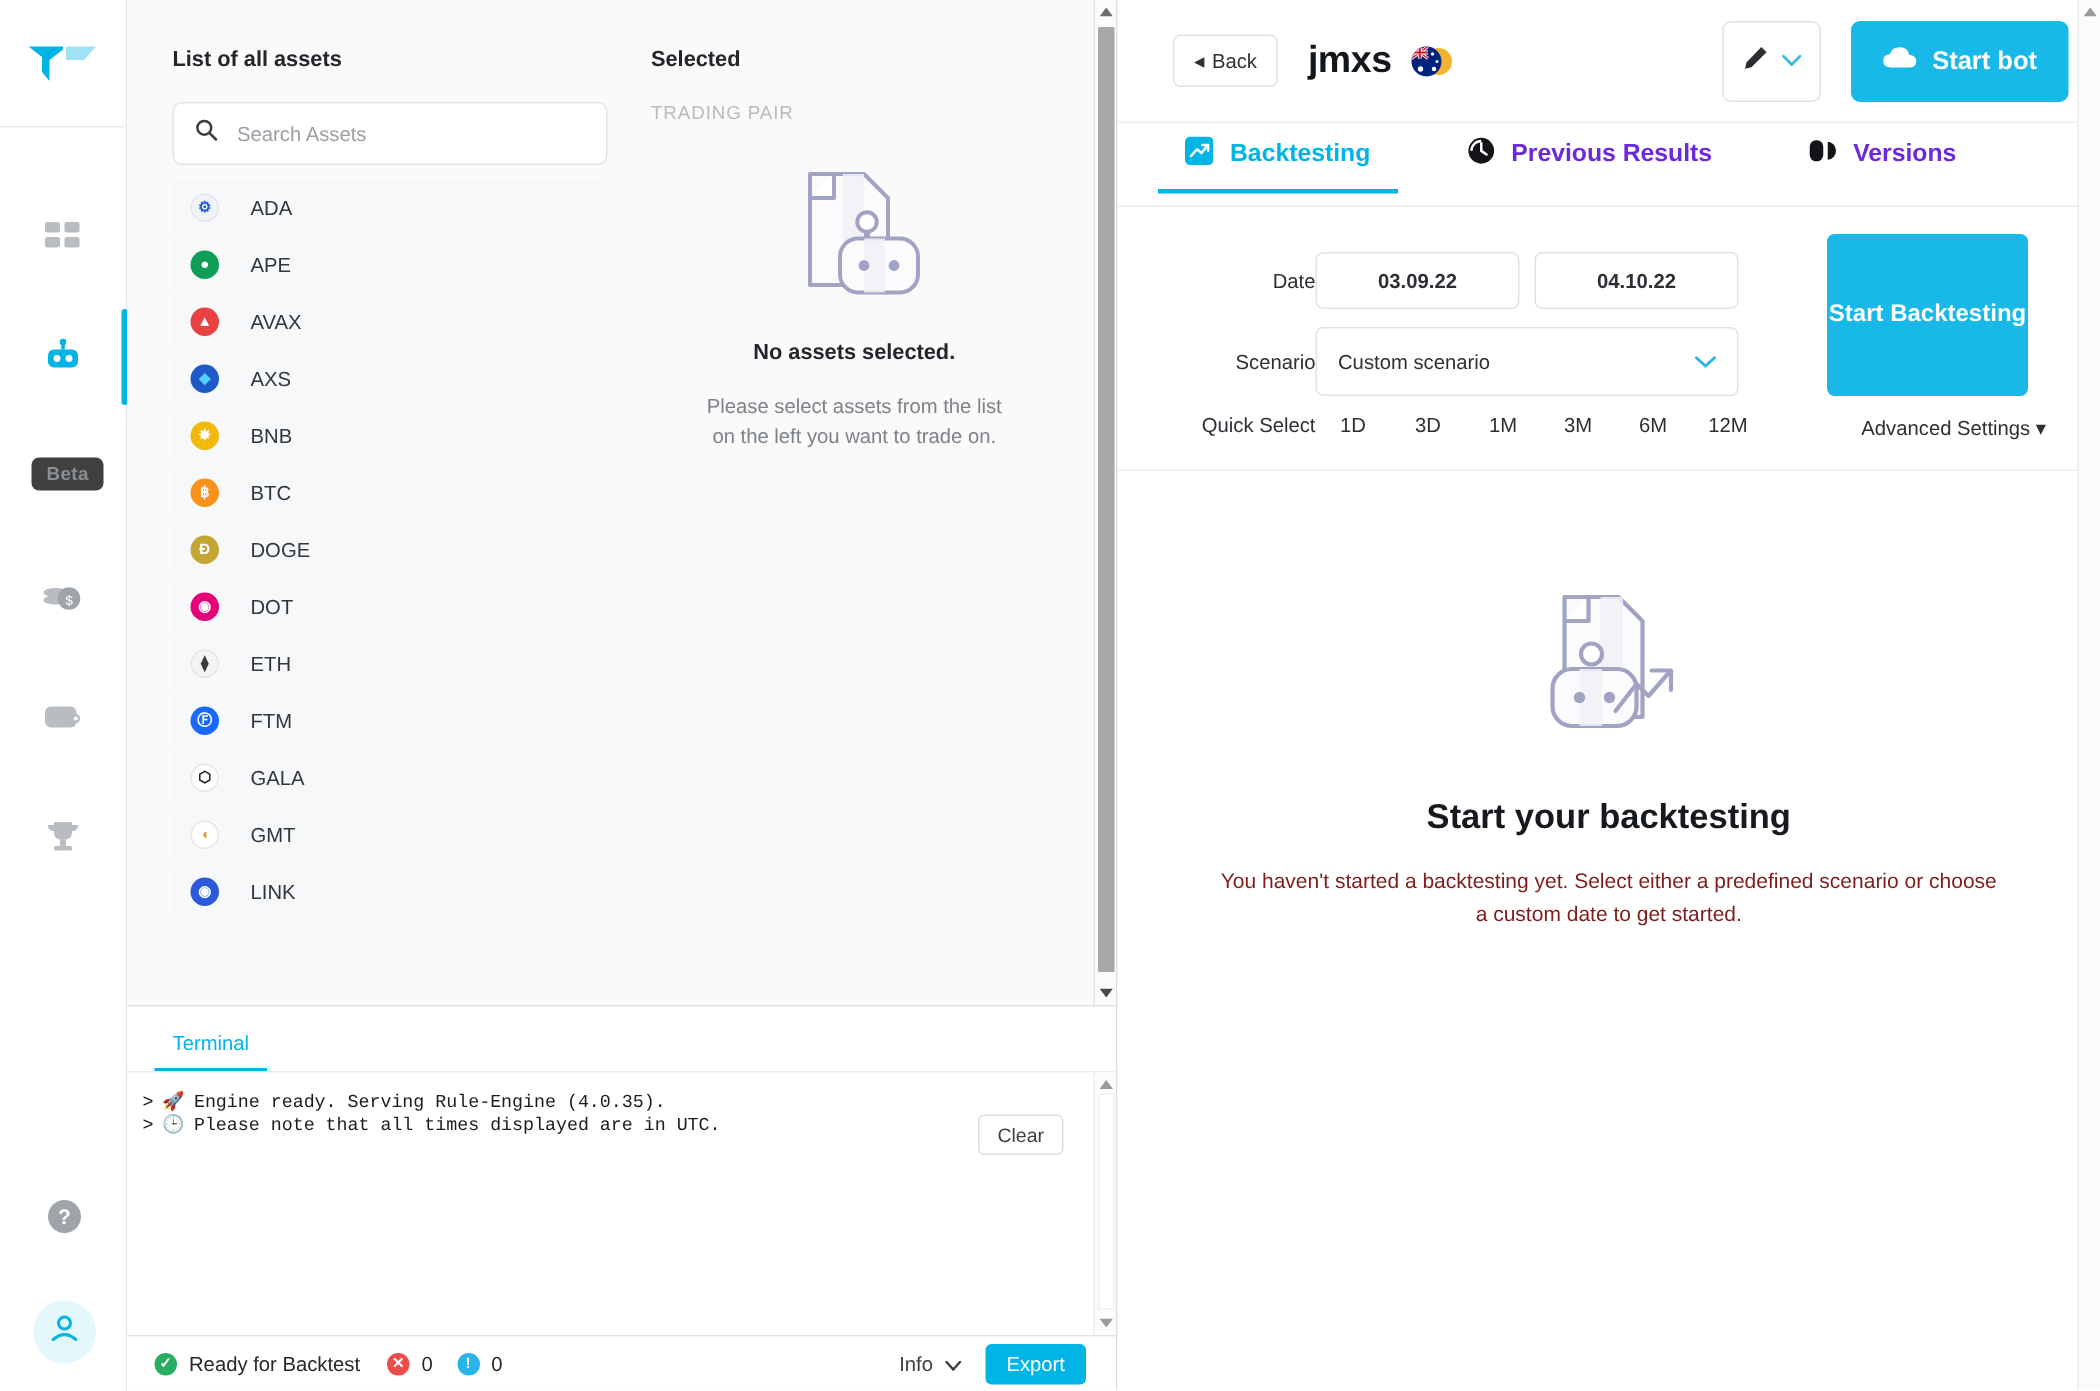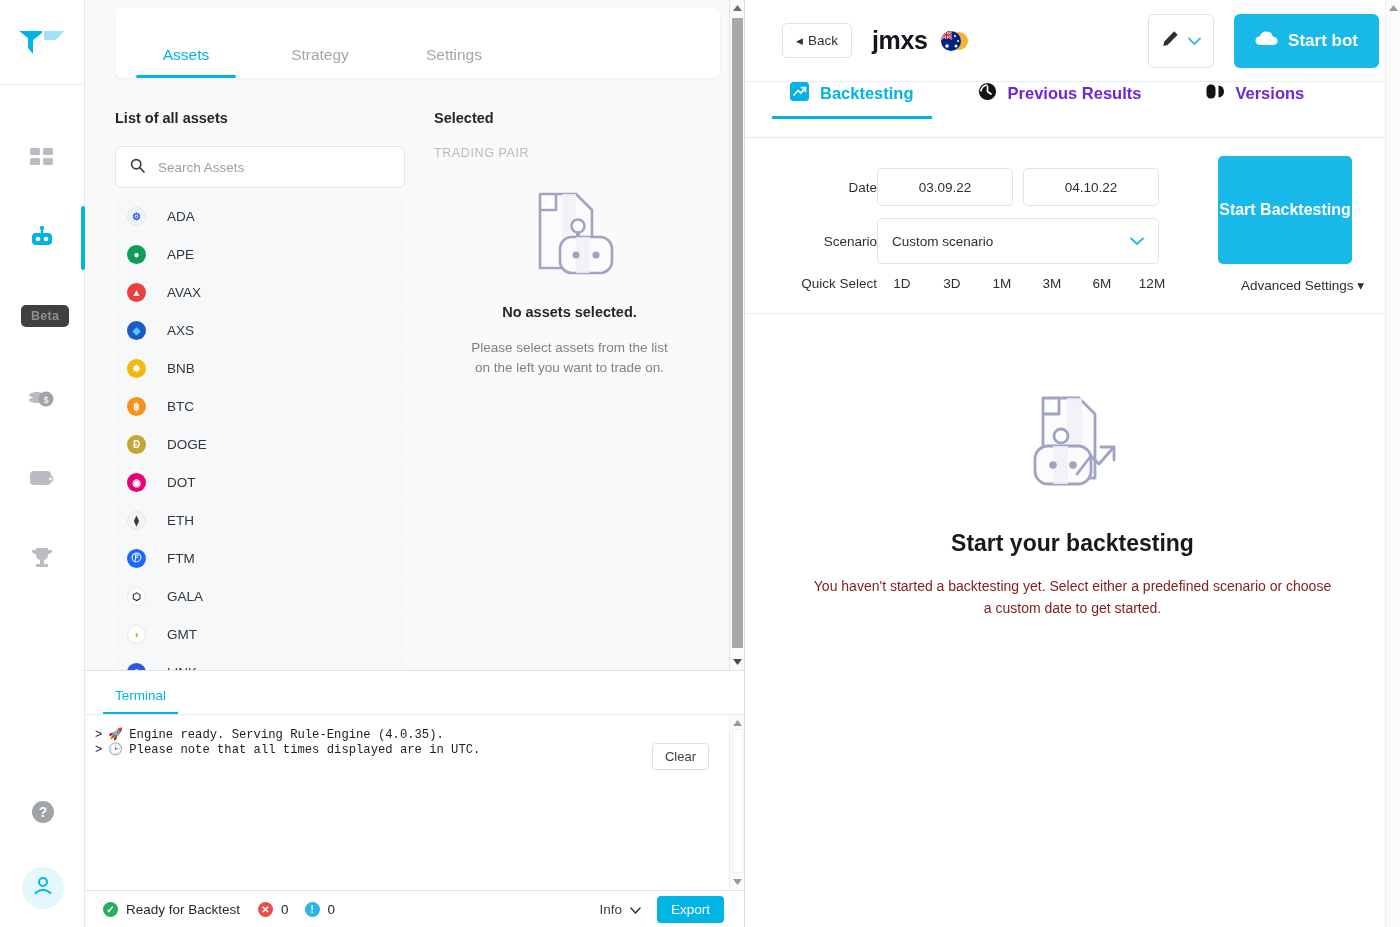--- a/index.html
+++ b/index.html
@@ -167,31 +167,31 @@
   .edit-btn {
     width: 66px; height: 54px; border:1px solid #e0e2e4; background:#fff; border-radius:6px;
     display:flex; align-items:center; justify-content:center; gap:9px; cursor:pointer;
   }
   .start-bot {
     margin-left: 20px; background:#18b9e8; border:none; border-radius:6px;
     height: 54px; padding: 0 21px; color:#fff; font-size:17px; font-weight:bold;
     display:flex; align-items:center; gap:10px; cursor:pointer; font-family:inherit;
   }
 
-  .rtabs { height: 56px; display:flex; align-items:flex-start; padding-left: 27px; border-bottom: 1px solid #e9eaec; }
+  .rtabs { height: 56px; display:flex; align-items:center; padding-left: 27px; border-bottom: 1px solid #e9eaec; }
   .rtab { display:flex; align-items:center; gap: 11px; padding: 0 18px 14px 18px; margin-right: 28px; cursor:pointer; position: relative; font-size: 16.5px; color:#6d28d9; font-weight: bold; }
   .rtab.active { color:#00b4e6; }
   .rtab.active::after { content:""; position:absolute; left:0; right:0; bottom:0; height:3px; background:#00b4e6; }
 
   .form { padding: 30px 36px 0 27px; border-bottom: 1px solid #ebecee; }
   .frow { display:flex; align-items:center; margin-bottom: 12px; }
   .flabel { width: 105px; font-size: 13.5px; color: #2c3035; flex: 0 0 105px; text-align: right; }
   .date-in {
     width: 136px; height: 38px; border:1px solid #e1e3e5; border-radius:5px; background:#fff;
-    font-size: 13.5px; color: #2c3035; text-align:center; font-family:inherit; outline:none;
+    font-size: 13.5px; color: #2c3035; text-align:center; font-family:inherit; outline:none;font-weight:bold;
   }
   .date-in + .date-in { margin-left: 10px; }
   .select {
     width: 282px; height: 46px; border: 1px solid #e1e3e5; border-radius: 5px;
     display:flex; align-items:center; padding: 0 14px; font-size: 13.5px; color:#2c3035;
     cursor: pointer; background:#fff;
   }
   .select .sv { flex: 1; }
   .quick { display:flex; align-items:center; }
   .quick .q {
@@ -304,25 +304,20 @@
             </svg>
         </span>
       </div>
     </div>
   </div>
 
   <div class="mid">
 
     <div class="mid-scrollarea">
 
-      <div class="tabcard">
-        <div class="tab active">Assets</div>
-        <div class="tab">Strategy</div>
-        <div class="tab">Settings</div>
-      </div>
 
       <div class="panes">
 
         <div class="pane-left">
           <div class="pane-title">List of all assets</div>
 
           <div class="search-wrap">
             <span>
               <svg width="15" height="15" viewBox="0 0 15 15">
                   <circle cx="6.2" cy="6.2" r="4.6" fill="none" stroke="#3a3f44" stroke-width="1.7"></circle>

